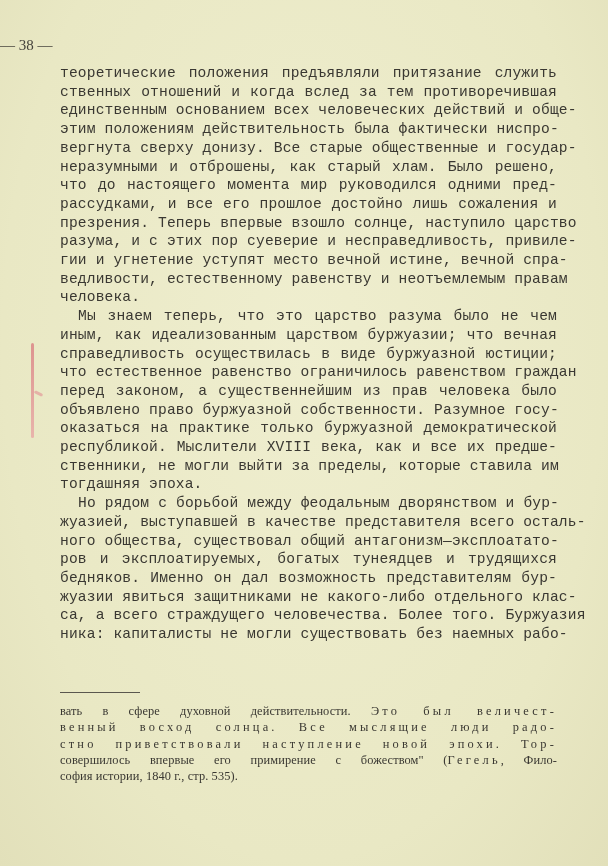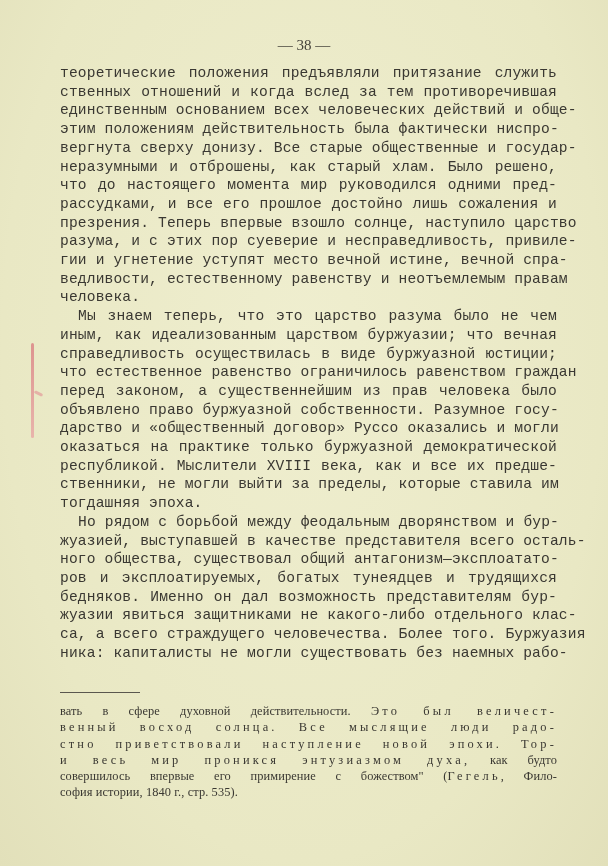--- a/index.html
+++ b/index.html
@@ -6,21 +6,21 @@
     body {
       width: 608px; height: 866px; overflow: hidden;
       background: #ecebc9;
       background-image: radial-gradient(ellipse at 50% 40%, #efeecf 0%, #e9e8c4 70%, #e2e0ba 100%);
       font-family: "DejaVu Serif", "Liberation Serif", serif;
       color: #3a3832;
       position: relative;
     }
     .page-number {
       position: absolute; top: 37px; left: 0; width: 608px;
-      text-align: center; font-size: 15px; color: #45433b;
+      text-align: left; font-size: 15px; color: #45433b;
       font-family: "Liberation Serif", serif;
     }
     .main-text {
       position: absolute; top: 64px; left: 60px; width: 497px;
       font-family: Liberation Mono, monospace;
       font-size: 14.6px; line-height: 18.7px; letter-spacing: 0.15px;
     }
     .line { display: block; white-space: nowrap; text-align: justify; text-align-last: justify; }
     .line.last { text-align-last: left; }
     .indent { padding-left: 18px; }
@@ -66,38 +66,36 @@
     <span class="line">разума, и с этих пор суеверие и несправедливость, привиле-</span>
     <span class="line">гии и угнетение уступят место вечной истине, вечной спра-</span>
     <span class="line">ведливости, естественному равенству и неотъемлемым правам</span>
     <span class="line last">человека.</span>
     <span class="line indent">Мы знаем теперь, что это царство разума было не чем</span>
     <span class="line">иным, как идеализованным царством буржуазии; что вечная</span>
     <span class="line">справедливость осуществилась в виде буржуазной юстиции;</span>
     <span class="line">что естественное равенство ограничилось равенством граждан</span>
     <span class="line">перед законом, а существеннейшим из прав человека было</span>
     <span class="line">объявлено право буржуазной собственности. Разумное госу-</span>
-    <span class="line">дарство и «общественный договор» Руссо оказались и могли</span>
     <span class="line">оказаться на практике только буржуазной демократической</span>
     <span class="line">республикой. Мыслители XVIII века, как и все их предше-</span>
     <span class="line">ственники, не могли выйти за пределы, которые ставила им</span>
     <span class="line last">тогдашняя эпоха.</span>
     <span class="line indent">Но рядом с борьбой между феодальным дворянством и бур-</span>
     <span class="line">жуазией, выступавшей в качестве представителя всего осталь-</span>
     <span class="line">ного общества, существовал общий антагонизм—эксплоатато-</span>
     <span class="line">ров и эксплоатируемых, богатых тунеядцев и трудящихся</span>
     <span class="line">бедняков. Именно он дал возможность представителям бур-</span>
     <span class="line">жуазии явиться защитниками не какого-либо отдельного клас-</span>
     <span class="line">са, а всего страждущего человечества. Более того. Буржуазия</span>
     <span class="line">ника: капиталисты не могли существовать без наемных рабо-</span>
   </div>
 
   <div class="footnote-rule"></div>
 
   <div class="footnote">
     <span class="line"><span>вать в сфере духовной действительности. </span><span class="sp">Это был величест-</span></span>
     <span class="line"><span class="sp">венный восход солнца. Все мыслящие люди радо-</span></span>
     <span class="line"><span class="sp">стно приветствовали наступление новой эпохи. Тор-</span></span>
-    <span class="line"><span class="sp">и весь мир проникся энтузиазмом духа,</span><span> как будто</span></span>
     <span class="line"><span>совершилось впервые его примирение с божеством" (</span><span class="sp">Гегель</span><span>, Фило-</span></span>
     <span class="line last"><span>софия истории, 1840 г., стр. 535).</span></span>
   </div>
 </div>
 
 </body></html>

